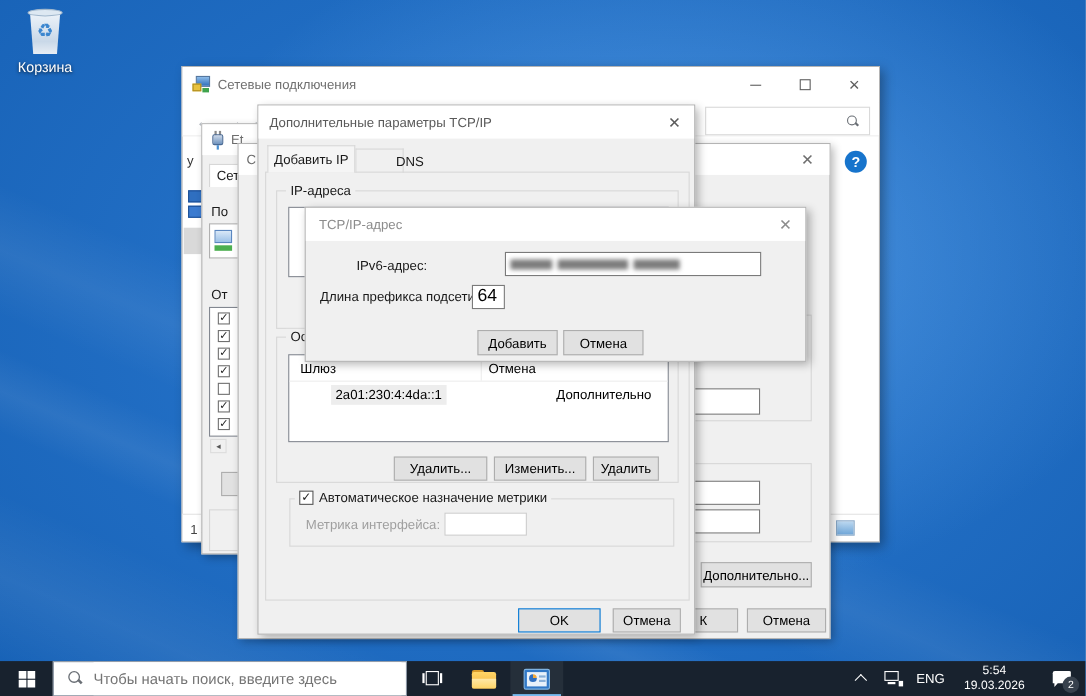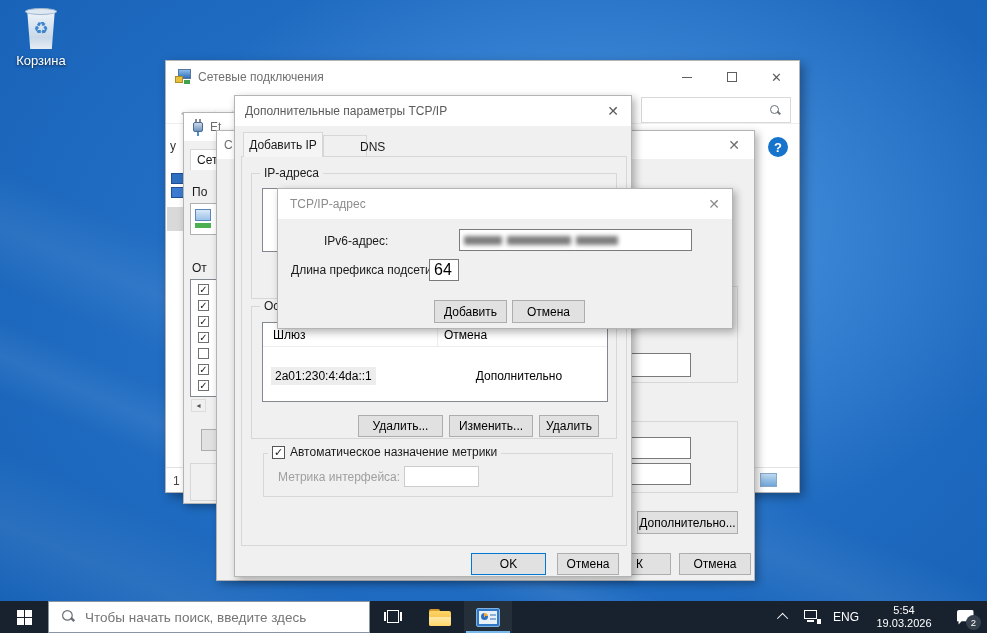--- a/index.html
+++ b/index.html
@@ -179,21 +179,21 @@
       <div class="listbox" style="left:10px;top:14px;width:346px;height:64px;"></div>
     </div>
 
     <div class="grp" style="left:16px;top:210px;width:366px;height:133px;">
       <span class="glabel">Ос</span>
       <div class="listbox" style="left:10px;top:15px;width:346px;height:80px;">
         <div style="display:flex;height:24px;border-bottom:1px solid #ededed;">
           <span style="width:174px;padding:5px 0 0 10px;">Шлюз</span>
           <span style="flex:1;padding:5px 0 0 6px;border-left:1px solid #ededed;">Отмена</span>
         </div>
-        <div style="display:flex;height:22px;margin-top:20px;">
+        <div style="display:flex;height:22px;margin-top:3px;padding-left:30px;">
           <span style="margin-left:8px;padding:2px 4px;background:#ededed;height:18px;">2a01:230:4:4da::1</span>
           <span style="padding:2px 0 0 12px;margin-left:88px;">Дополнительно</span>
         </div>
       </div>
       <div class="btn" style="left:106px;top:108px;width:85px;height:22px;">Удалить...</div>
       <div class="btn" style="left:197px;top:108px;width:84px;height:22px;">Изменить...</div>
       <div class="btn" style="left:287px;top:108px;width:60px;height:22px;">Удалить</div>
     </div>
 
     <div class="grp" style="left:28px;top:357px;width:350px;height:44px;">

